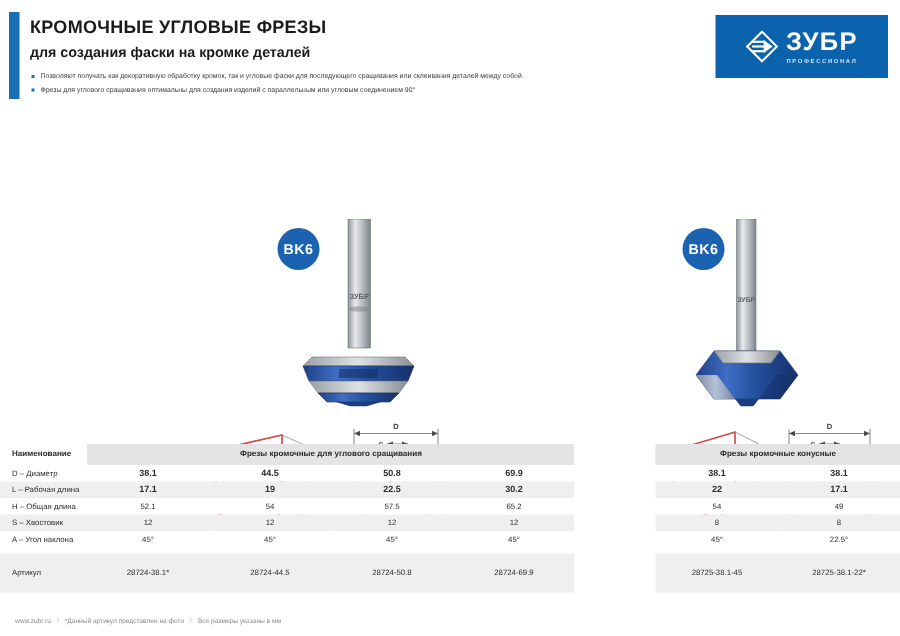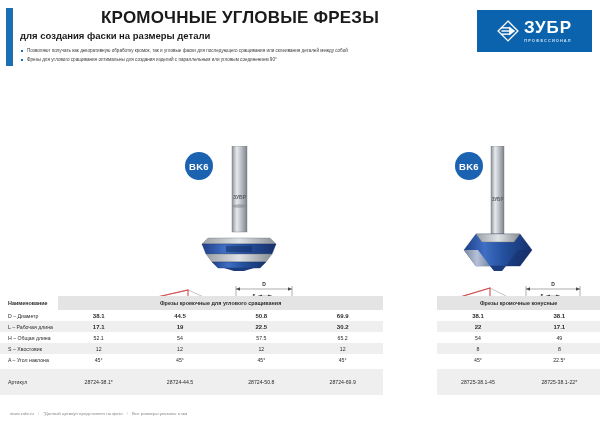--- a/index.html
+++ b/index.html
@@ -12,22 +12,22 @@
   .page { position: relative; width: 600px; height: 424px; background: #fff; }
 
   
   .header { position: relative; height: 68px; }
   .accent-bar {
     position: absolute; left: 6px; top: 8px;
     width: 7px; height: 58px; background: #1b6fb5;
   }
   .header-text { position: absolute; left: 20px; top: 8px; width: 440px; }
   .title {
-    font-size: 17px; font-weight: bold; color: #1a1a1a;
-    letter-spacing: .2px; line-height: 20px; text-align: center;
+    font-size: 12px; font-weight: bold; color: #1a1a1a;
+    letter-spacing: .2px; line-height: 20px;
   }
   .subtitle {
     font-size: 9.5px; font-weight: bold; color: #1a1a1a;
     margin-top: 2px; line-height: 12px;
   }
   .bullets { margin-top: 4px; }
   .bullet {
     font-size: 4.6px; color: #3a3a3a; line-height: 9px;
     position: relative; padding-left: 7px; white-space: nowrap;
   }
@@ -116,21 +116,21 @@
 </style>
 </head>
 <body>
 
 <div class="page">
 
   <div class="header">
     <div class="accent-bar"></div>
     <div class="header-text">
       <div class="title">КРОМОЧНЫЕ УГЛОВЫЕ ФРЕЗЫ</div>
-      <div class="subtitle">для создания фаски на размеры детали</div>
+      <div class="subtitle">для создания фаски на кромке деталей</div>
       <div class="bullets">
         <div class="bullet">
           <span class="dot"></span>
           <span>Позволяют получать как декоративную обработку кромок, так и угловые фаски для последующего сращивания или склеивания деталей между собой</span>
         </div>
         <div class="bullet">
           <span class="dot"></span>
           <span>Фрезы для углового сращивания оптимальны для создания изделий с параллельным или угловым соединением 90°</span>
         </div>
       </div>

